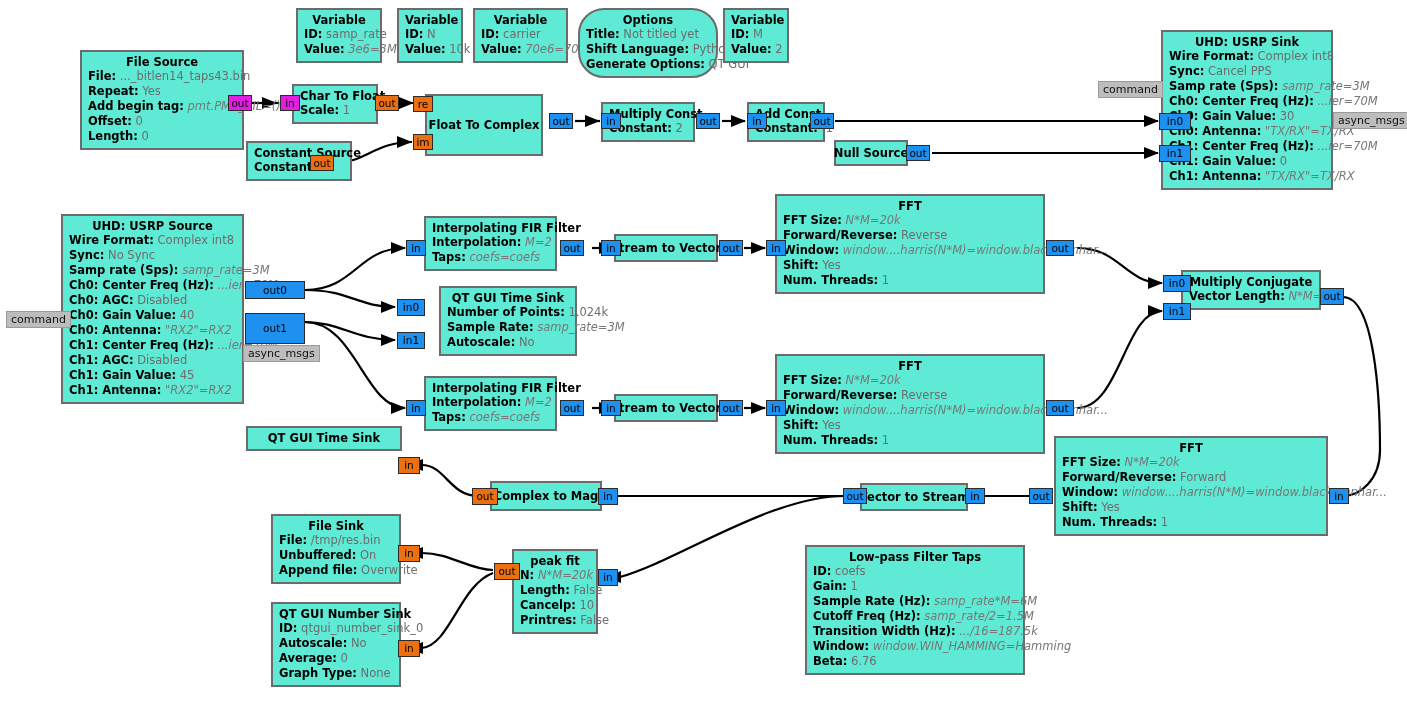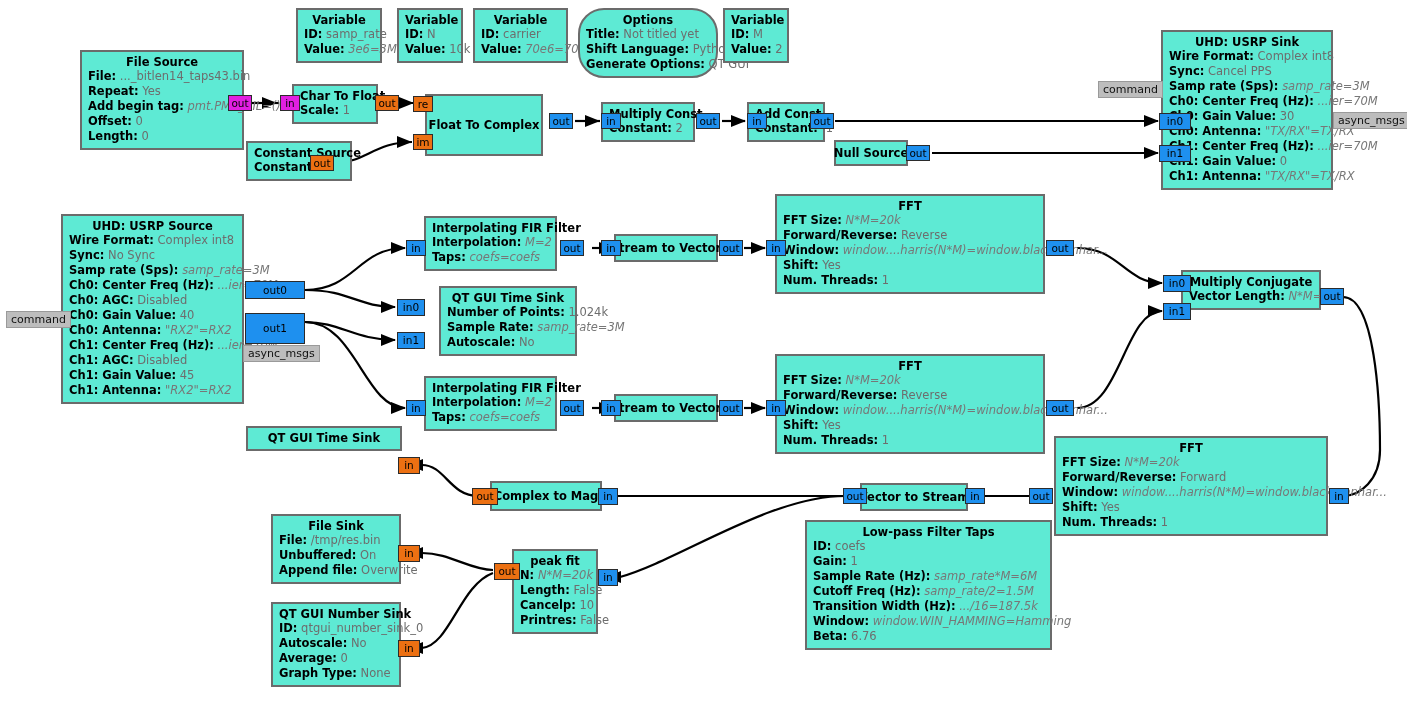--- a/index.html
+++ b/index.html
@@ -391,21 +391,21 @@
     <div class="ttl">QT GUI Number Sink</div>
     <div>
         <div class="row"><b>ID:</b> <span>qtgui_number_sink_0</span></div>
         <div class="row"><b>Autoscale:</b> <span>No</span></div>
         <div class="row"><b>Average:</b> <span>0</span></div>
         <div class="row"><b>Graph Type:</b> <span>None</span></div>
       </div>
   </div>
   <div class="port p-orange" style="left:398px;top:640px;width:22px;height:17px;">in</div>
 
-  <div class="blk" style="left:805px;top:520px;width:247px;">
+  <div class="blk" style="left:805px;top:545px;width:220px;">
     <div class="ttl">Low-pass Filter Taps</div>
     <div>
         <div class="row"><b>ID:</b> <span>coefs</span></div>
         <div class="row"><b>Gain:</b> <span>1</span></div>
         <div class="row"><b>Sample Rate (Hz):</b> <i>samp_rate*M=6M</i></div>
         <div class="row"><b>Cutoff Freq (Hz):</b> <i>samp_rate/2=1.5M</i></div>
         <div class="row"><b>Transition Width (Hz):</b> <i>.../16=187.5k</i></div>
         <div class="row"><b>Window:</b> <i>window.WIN_HAMMING=Hamming</i></div>
         <div class="row"><b>Beta:</b> <span>6.76</span></div>
       </div>

